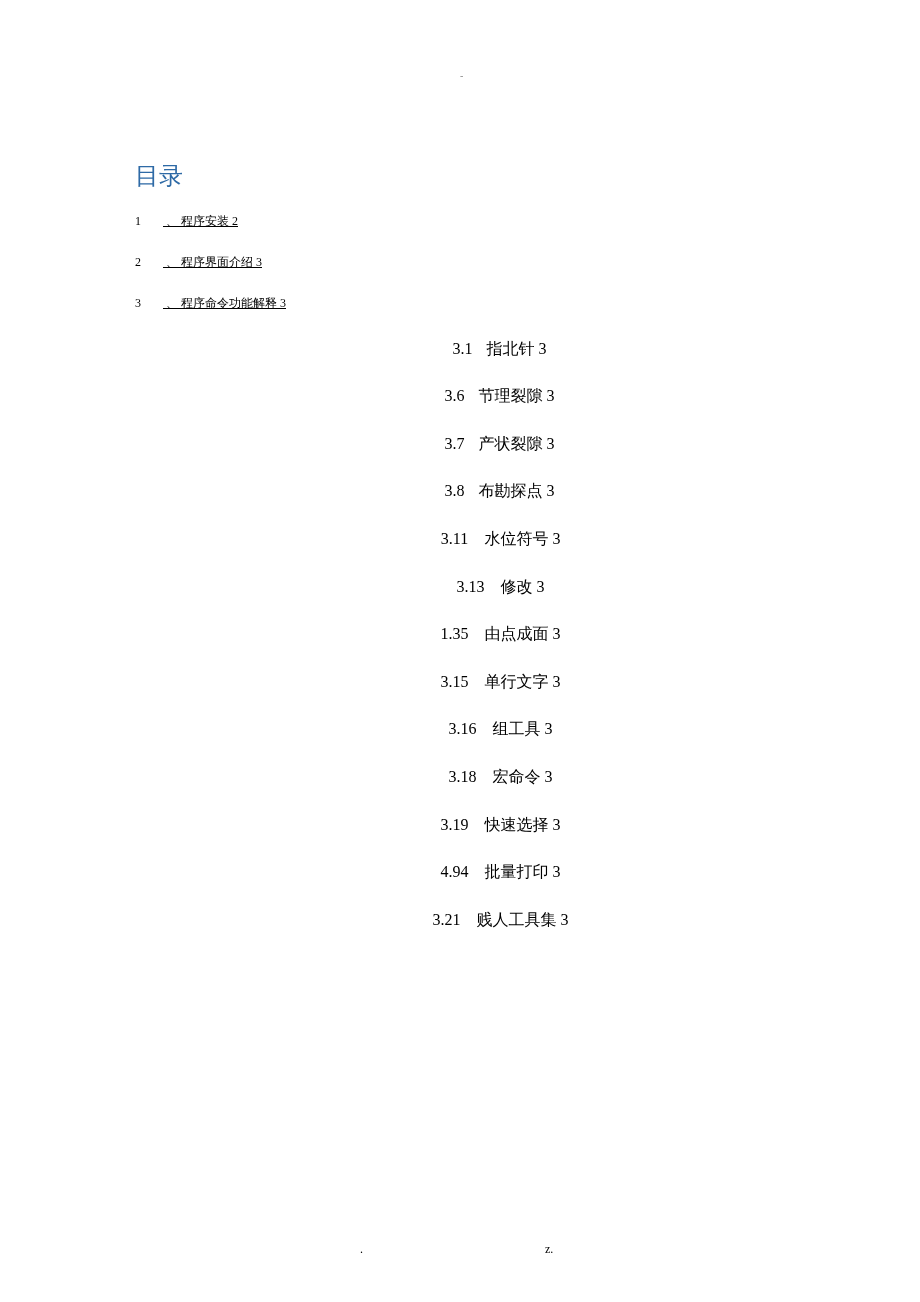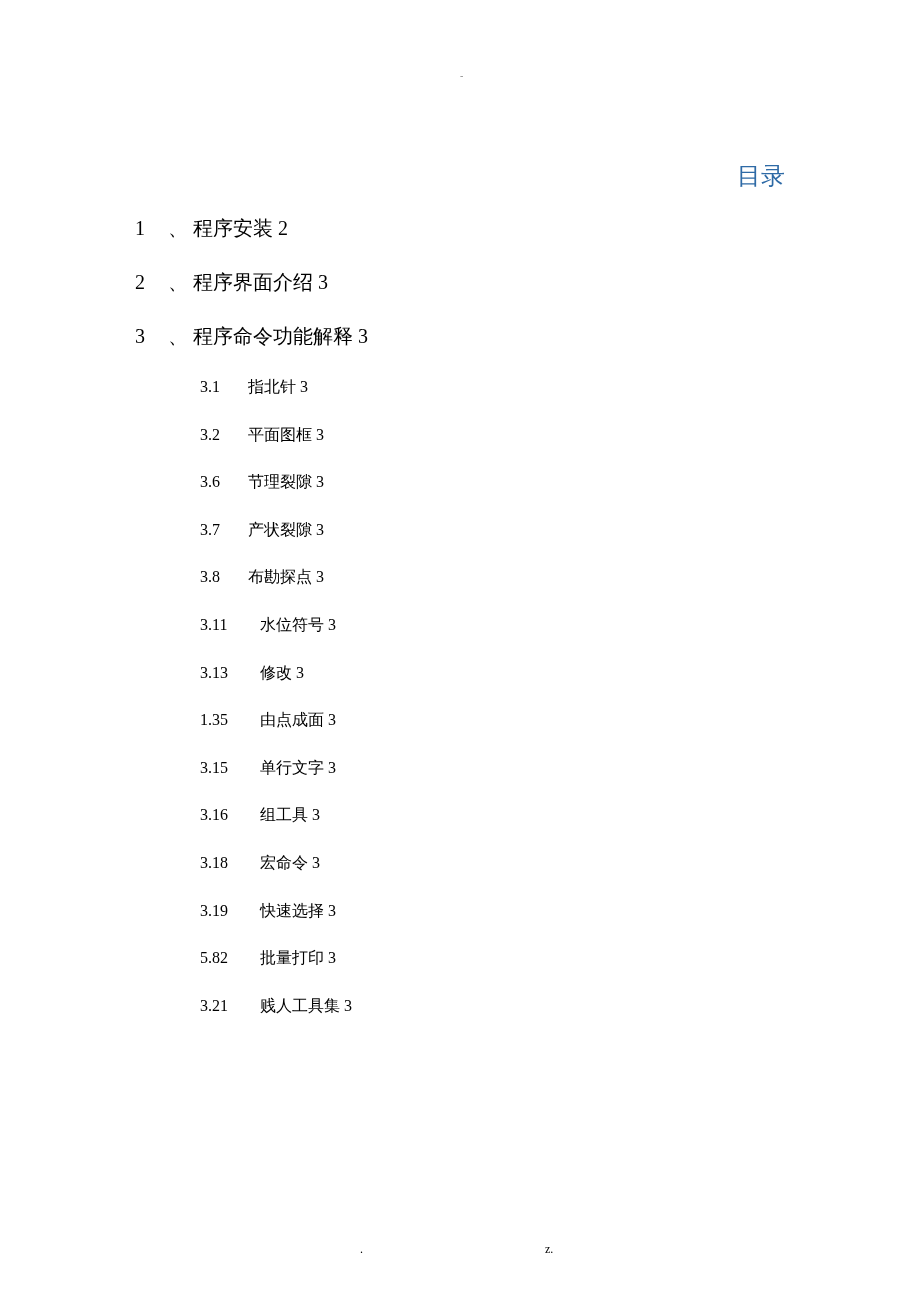--- a/index.html
+++ b/index.html
@@ -12,38 +12,39 @@
       position: relative;
     }
     .page {
       padding: 160px 135px 60px 135px;
     }
     .title {
       font-size: 24px;
       color: #2e6aa6;
       font-family: "SimHei", "黑体", sans-serif;
       margin-bottom: 20px;
-      text-align: right;
     }
     .top-item {
-      font-size: 20px;
+      font-size: 12px;
       color: #000;
       margin-bottom: 22px;
       line-height: 1.6;
+      text-decoration: underline;
     }
     .top-num {
       display: inline-block;
       width: 28px;
     }
     .sub-item {
       font-size: 16px;
       color: #000;
       margin-bottom: 22px;
       padding-left: 65px;
       line-height: 1.6;
+      text-align: center;
     }
     .sub-num {
       display: inline-block;
       width: 48px;
     }
     .sub-num-wide {
       display: inline-block;
       width: 60px;
     }
     .footer {
@@ -88,31 +89,30 @@
   </div>
 
   <div class="top-item">
     <span class="top-num">3</span>
     <span>、</span>
     <span>程序命令功能解释</span>
     <span>3</span>
   </div>
 
   <div class="sub-item"><span class="sub-num">3.1</span><span>指北针</span> <span>3</span></div>
-  <div class="sub-item"><span class="sub-num">3.2</span><span>平面图框</span> <span>3</span></div>
   <div class="sub-item"><span class="sub-num">3.6</span><span>节理裂隙</span> <span>3</span></div>
   <div class="sub-item"><span class="sub-num">3.7</span><span>产状裂隙</span> <span>3</span></div>
   <div class="sub-item"><span class="sub-num">3.8</span><span>布勘探点</span> <span>3</span></div>
   <div class="sub-item"><span class="sub-num-wide">3.11</span><span>水位符号</span> <span>3</span></div>
   <div class="sub-item"><span class="sub-num-wide">3.13</span><span>修改</span> <span>3</span></div>
   <div class="sub-item"><span class="sub-num-wide">1.35</span><span>由点成面</span> <span>3</span></div>
   <div class="sub-item"><span class="sub-num-wide">3.15</span><span>单行文字</span> <span>3</span></div>
   <div class="sub-item"><span class="sub-num-wide">3.16</span><span>组工具</span> <span>3</span></div>
   <div class="sub-item"><span class="sub-num-wide">3.18</span><span>宏命令</span> <span>3</span></div>
   <div class="sub-item"><span class="sub-num-wide">3.19</span><span>快速选择</span> <span>3</span></div>
-  <div class="sub-item"><span class="sub-num-wide">5.82</span><span>批量打印</span> <span>3</span></div>
+  <div class="sub-item"><span class="sub-num-wide">4.94</span><span>批量打印</span> <span>3</span></div>
   <div class="sub-item"><span class="sub-num-wide">3.21</span><span>贱人工具集</span> <span>3</span></div>
 </div>
 
 <div class="footer">
   <span class="dot1">.</span>
   <span class="z">z.</span>
 </div>
 
 </body></html>

